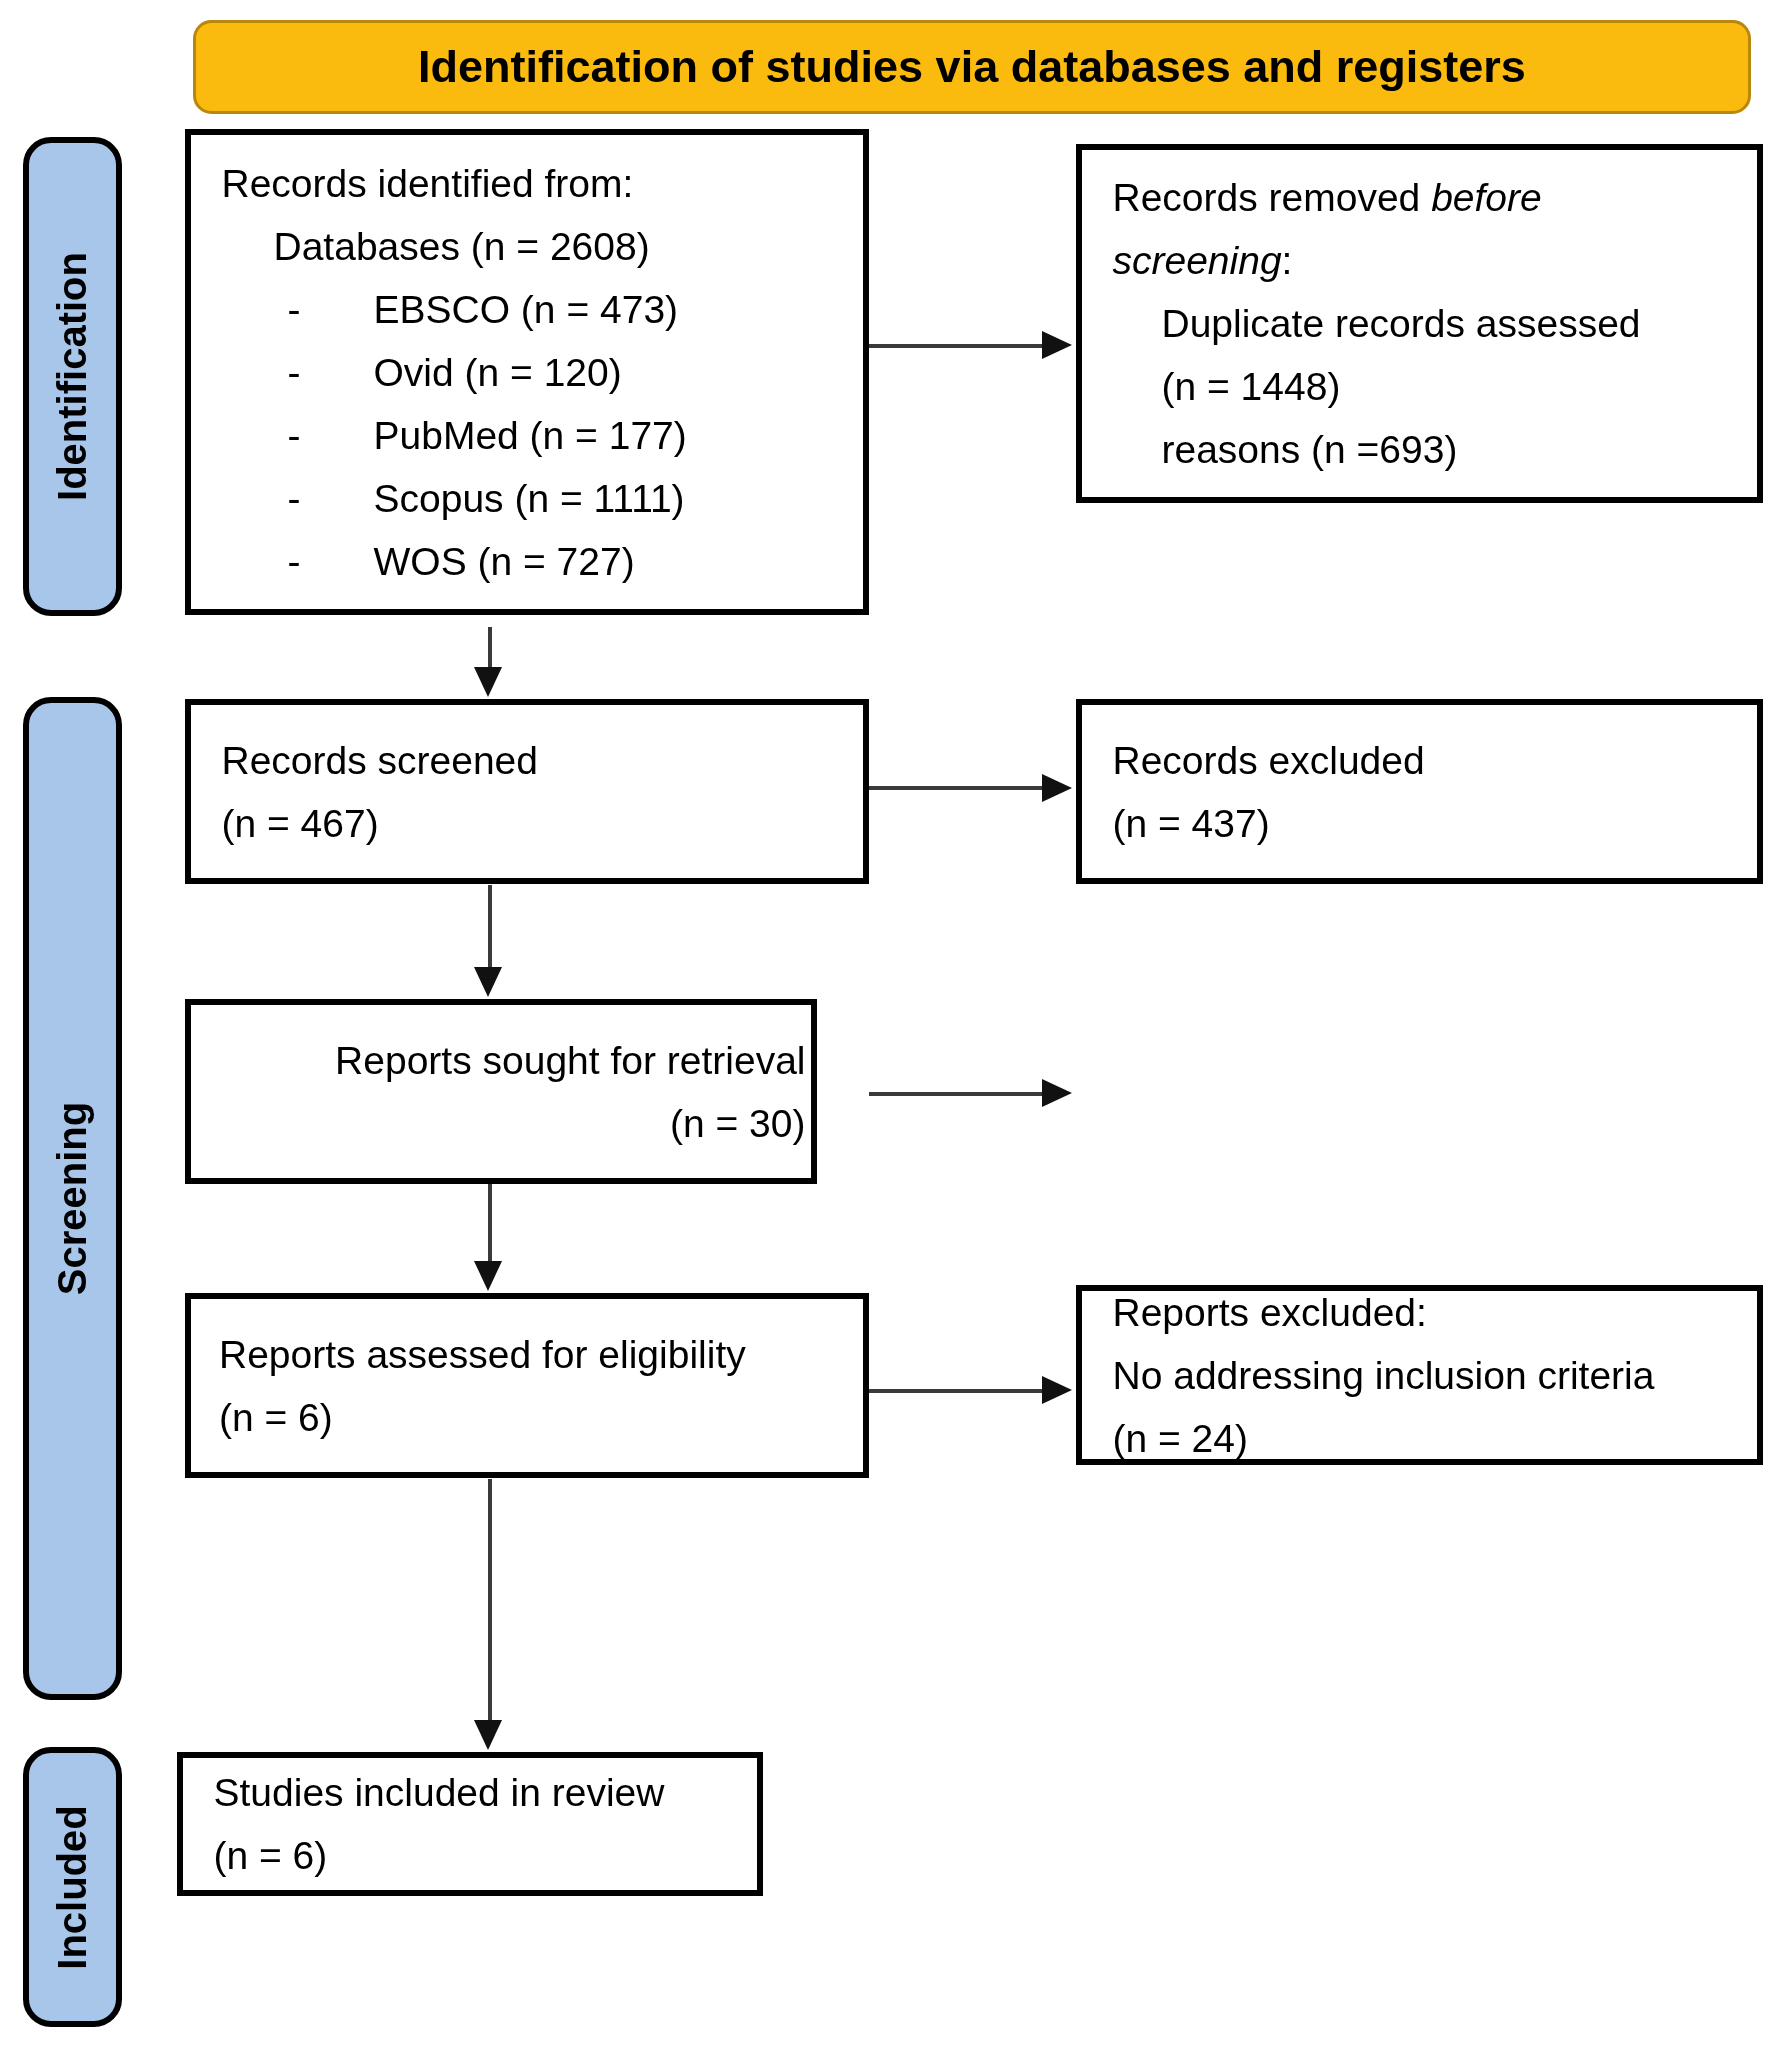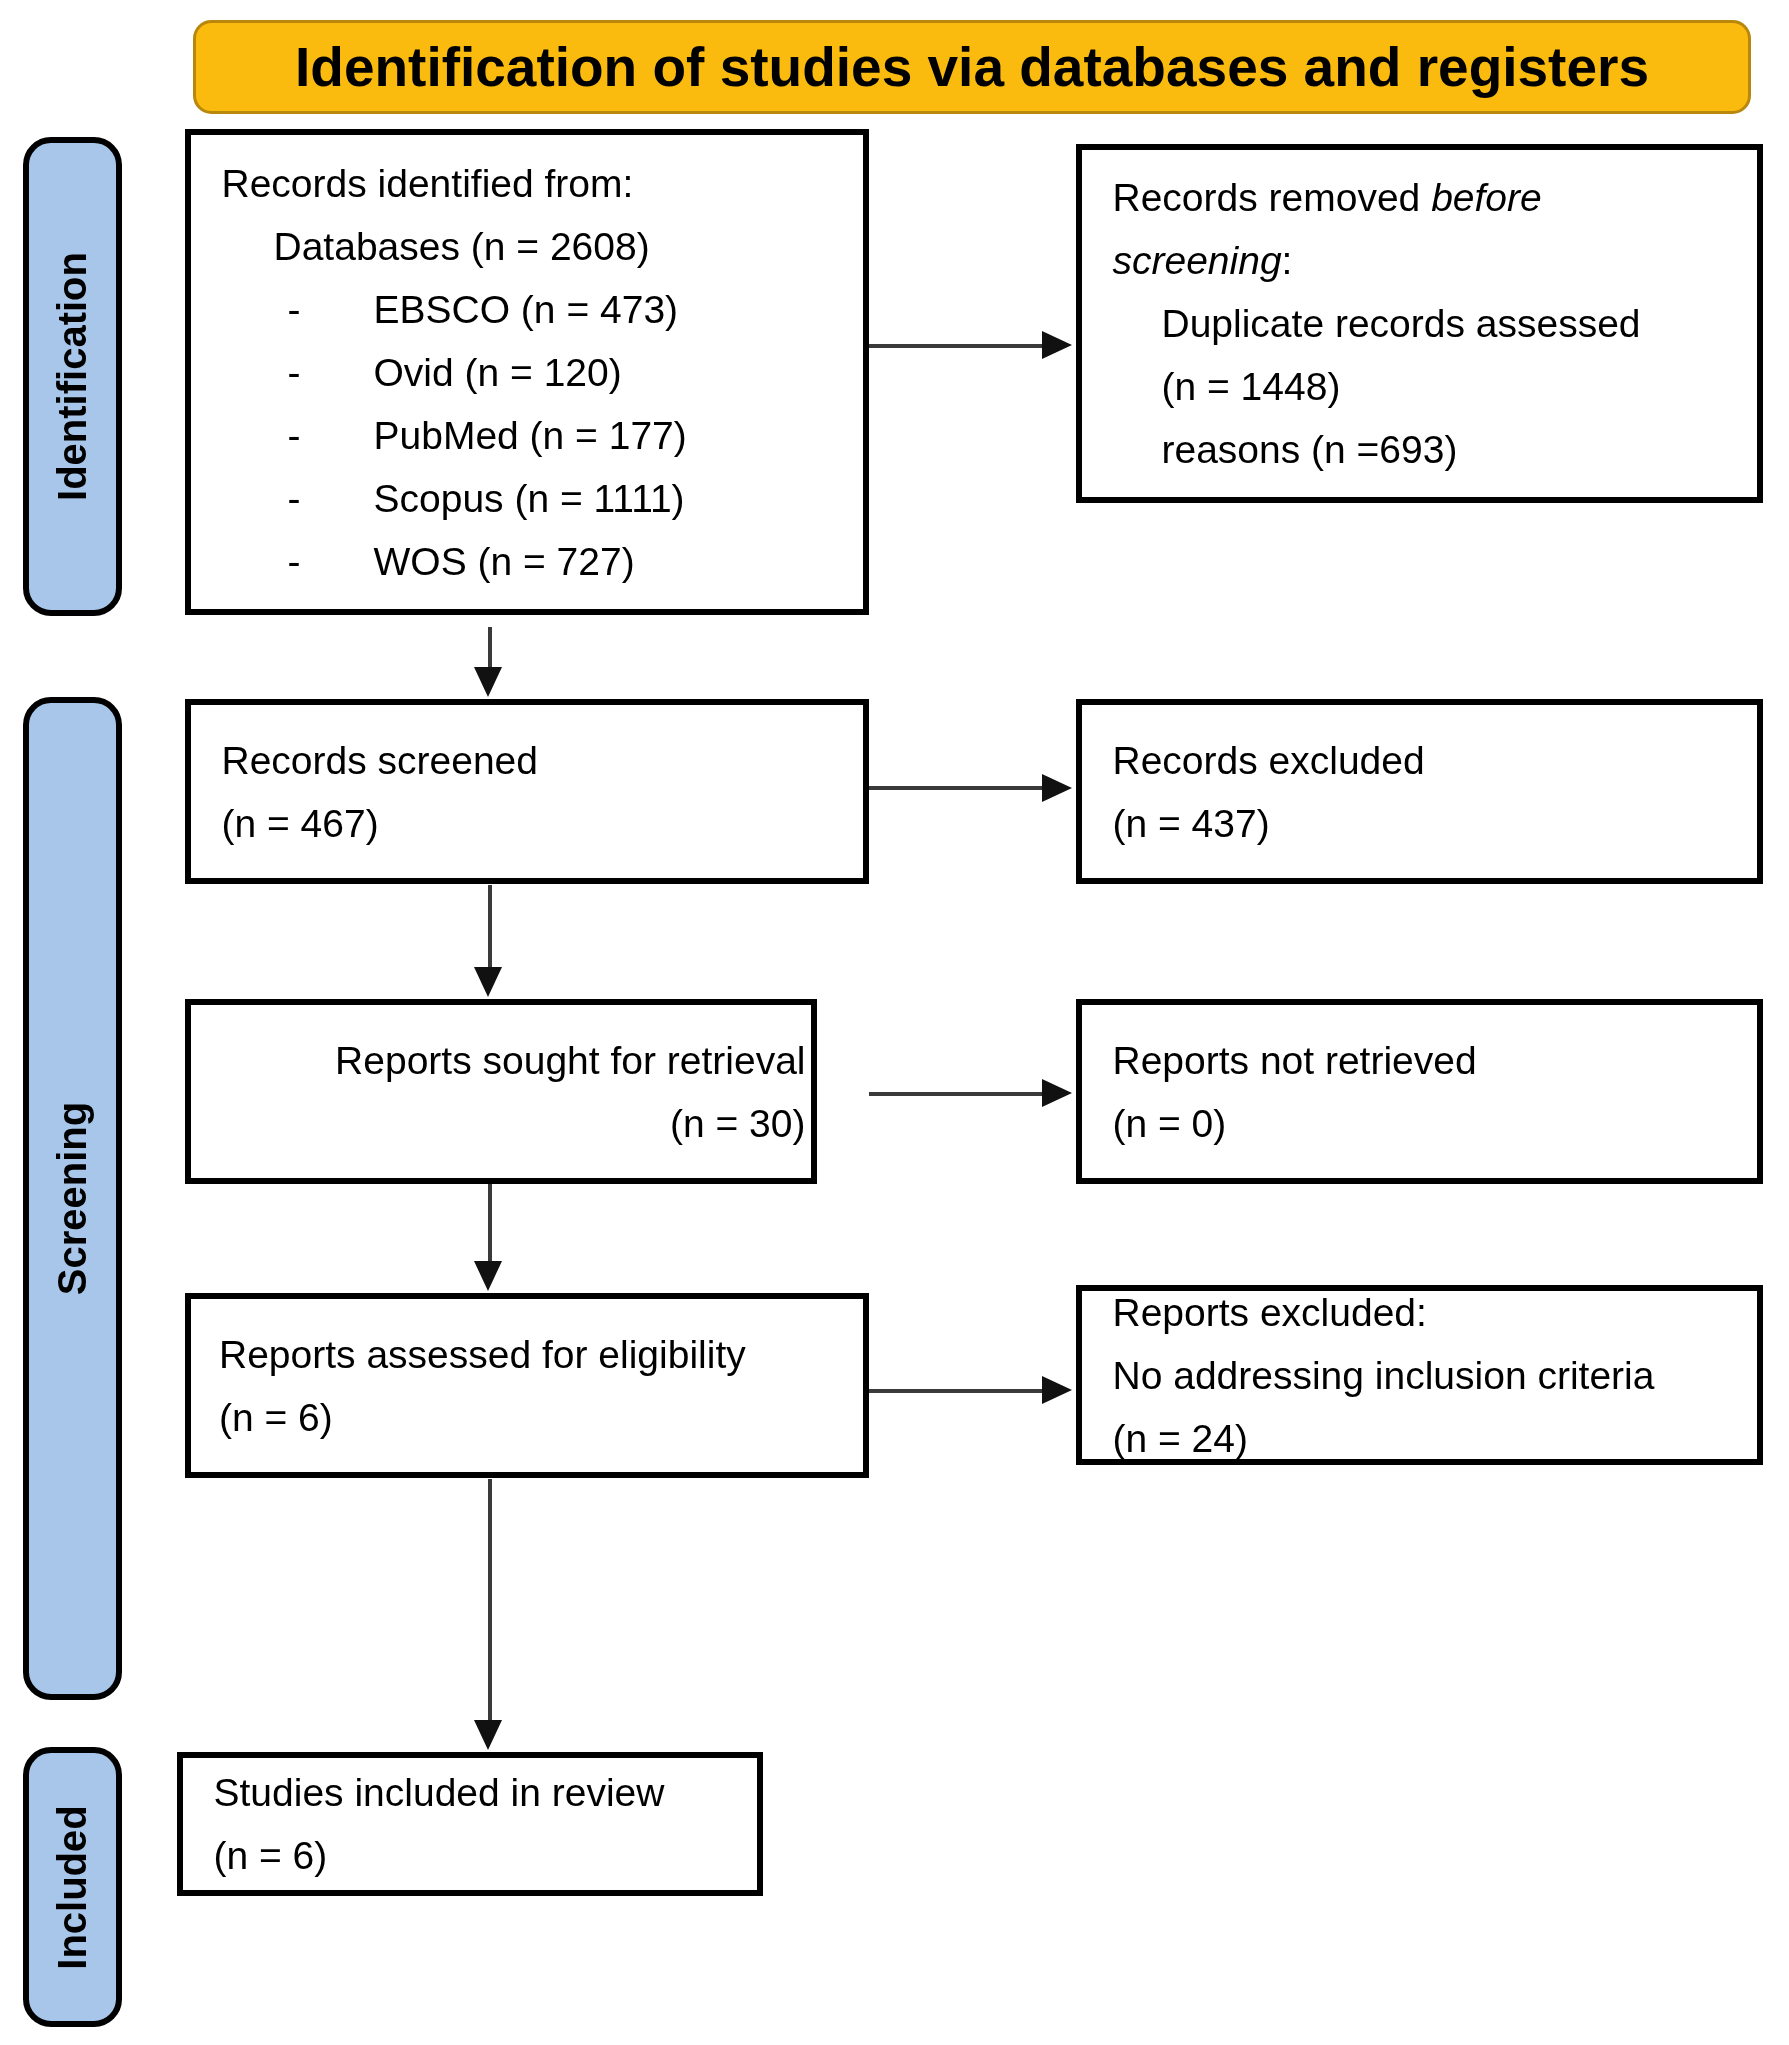--- a/index.html
+++ b/index.html
@@ -20,21 +20,21 @@
     overflow: hidden;
   }
   .banner {
     position: absolute;
     left: 193px; top: 19.6px; width: 1558px; height: 94px;
     background: var(--banner-fill);
     border: 3.8px solid var(--banner-border);
     border-radius: 18.5px;
     box-sizing: border-box;
     display: flex; align-items: center; justify-content: center;
-    font-weight: bold; font-size: 55px; white-space: nowrap;
+    font-weight: bold; font-size: 45px; white-space: nowrap;
   }
   .stage {
     position: absolute;
     left: 23px; width: 99px;
     background: var(--stage-fill);
     border: 6.5px solid #000;
     border-radius: 28px;
     box-sizing: border-box;
     display: flex; align-items: center; justify-content: center;
   }
@@ -154,24 +154,20 @@
   </div>
   <div class="box box-r2">
     <div class="line">Records excluded</div>
     <div class="line">(n = 437)</div>
   </div>
 
   <div class="box box-b3">
     <div class="line">Reports sought for retrieval</div>
     <div class="line">(n = 30)</div>
   </div>
-  <div class="box box-r3">
-    <div class="line">Reports not retrieved</div>
-    <div class="line">(n = 0)</div>
-  </div>
 
   <div class="box box-b4">
     <div class="line">Reports assessed for eligibility</div>
     <div class="line">(n = 6)</div>
   </div>
   <div class="box box-r4">
     <div class="line">Reports excluded:</div>
     <div class="line">No addressing inclusion criteria</div>
     <div class="line">(n = 24)</div>
   </div>

